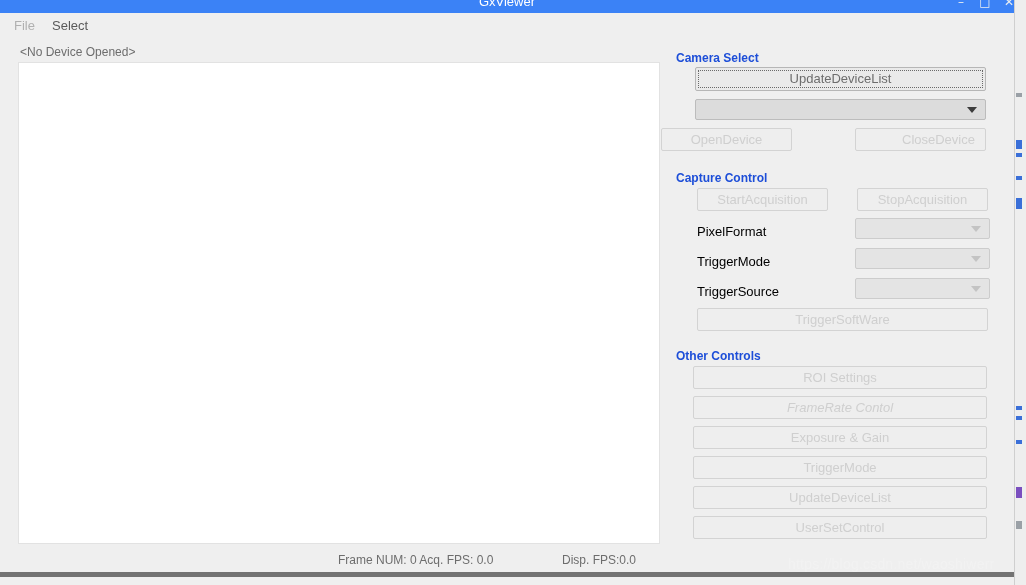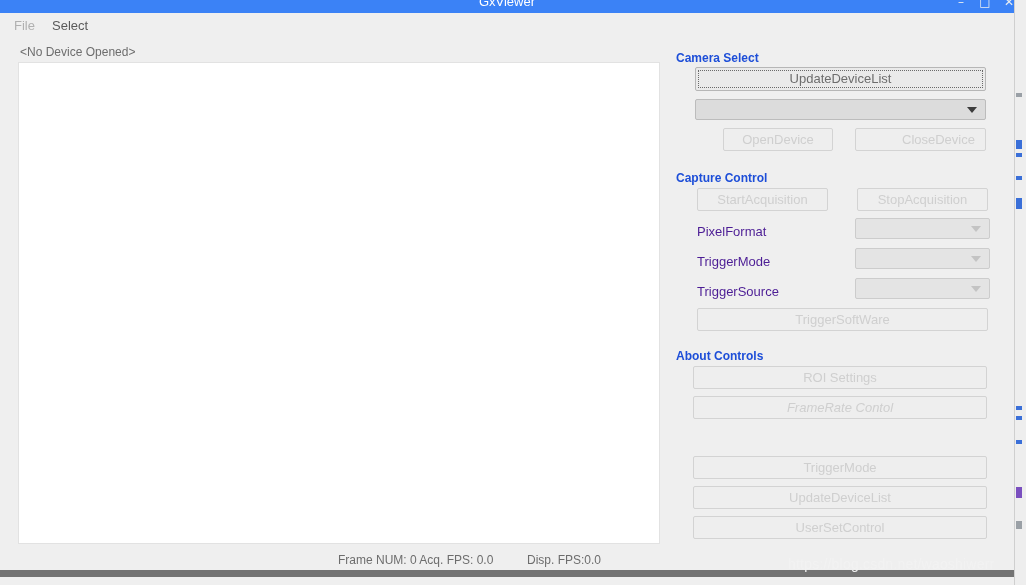--- a/index.html
+++ b/index.html
@@ -130,32 +130,32 @@
   }
 
   
   #status-bar {
     position: absolute;
     left: 0;
     top: 548px;
     width: 1014px;
     height: 29px;
     background: #efefef;
-    border-bottom: 7px solid #737373;
+    border-bottom: 5px solid #737373;
     box-sizing: border-box;
   }
   .status-text {
     position: absolute;
     top: 5px;
     font-size: 12px;
     color: #6d6d6d;
     white-space: nowrap;
   }
   #status-frames { left: 338px; }
-  #status-disp   { left: 527px; }
+  #status-disp   { left: 562px; }
 
   #watermark {
     position: absolute;
     left: 788px;
     top: 556px;
     font-size: 14px;
     color: #f2f2f2;
     white-space: nowrap;
     letter-spacing: 0.2px;
   }
@@ -232,28 +232,28 @@
     line-height: 22px;
     font-size: 13px;
     color: #6d6d6d;
     overflow: hidden;
     white-space: nowrap;
   }
 
   .field-label {
     position: absolute;
     font-size: 13px;
-    color: #4c1d95;
+    color: #000000;
     white-space: nowrap;
   }
 
   
   #btn-update-device { left: 695px; top: 67px;  width: 291px; height: 24px; line-height: 22px; }
   #combo-device      { left: 695px; top: 99px;  width: 291px; height: 21px; }
-  #btn-open-device   { left: 723px; top: 128px; width: 110px; height: 23px; line-height: 21px; }
+  #btn-open-device   { left: 661px; top: 128px; width: 131px; height: 23px; line-height: 21px; }
   #btn-close-device  { left: 855px; top: 128px; width: 131px; height: 23px; line-height: 21px; padding-left: 36px; }
 
   
   #btn-start-acq   { left: 697px; top: 188px; width: 131px; height: 23px; line-height: 21px; }
   #btn-stop-acq    { left: 857px; top: 188px; width: 131px; height: 23px; line-height: 21px; }
   #lbl-pixelformat { left: 697px; top: 224px; }
   #combo-pixelformat { left: 855px; top: 218px; width: 135px; height: 21px; }
   #lbl-triggermode { left: 697px; top: 254px; }
   #combo-triggermode { left: 855px; top: 248px; width: 135px; height: 21px; }
   #lbl-triggersource { left: 697px; top: 284px; }
@@ -345,27 +345,30 @@
   <div class="field-label" id="lbl-triggersource">TriggerSource</div>
   <div class="combo" id="combo-triggersource">
     <span class="combo-value"></span>
     <span class="arrow"></span>
   </div>
 
   <div class="btn" id="btn-trigger-soft">
     <span class="btn-label">TriggerSoftWare</span>
   </div>
 
-  <div class="group-title" id="grp-other">About Controls</div>
+  <div class="group-title" id="grp-other">Other Controls</div>
 
   <div class="btn" id="btn-roi">
     <span class="btn-label">ROI Settings</span>
   </div>
   <div class="btn" id="btn-framerate">
     <span class="btn-label">FrameRate Contol</span>
+  </div>
+  <div class="btn" id="btn-exposure">
+    <span class="btn-label">Exposure &amp; Gain</span>
   </div>
   <div class="btn" id="btn-whitebal">
     <span class="btn-label">TriggerMode</span>
   </div>
   <div class="btn" id="btn-imageimp">
     <span class="btn-label">UpdateDeviceList</span>
   </div>
   <div class="btn" id="btn-userset">
     <span class="btn-label">UserSetControl</span>
   </div>

